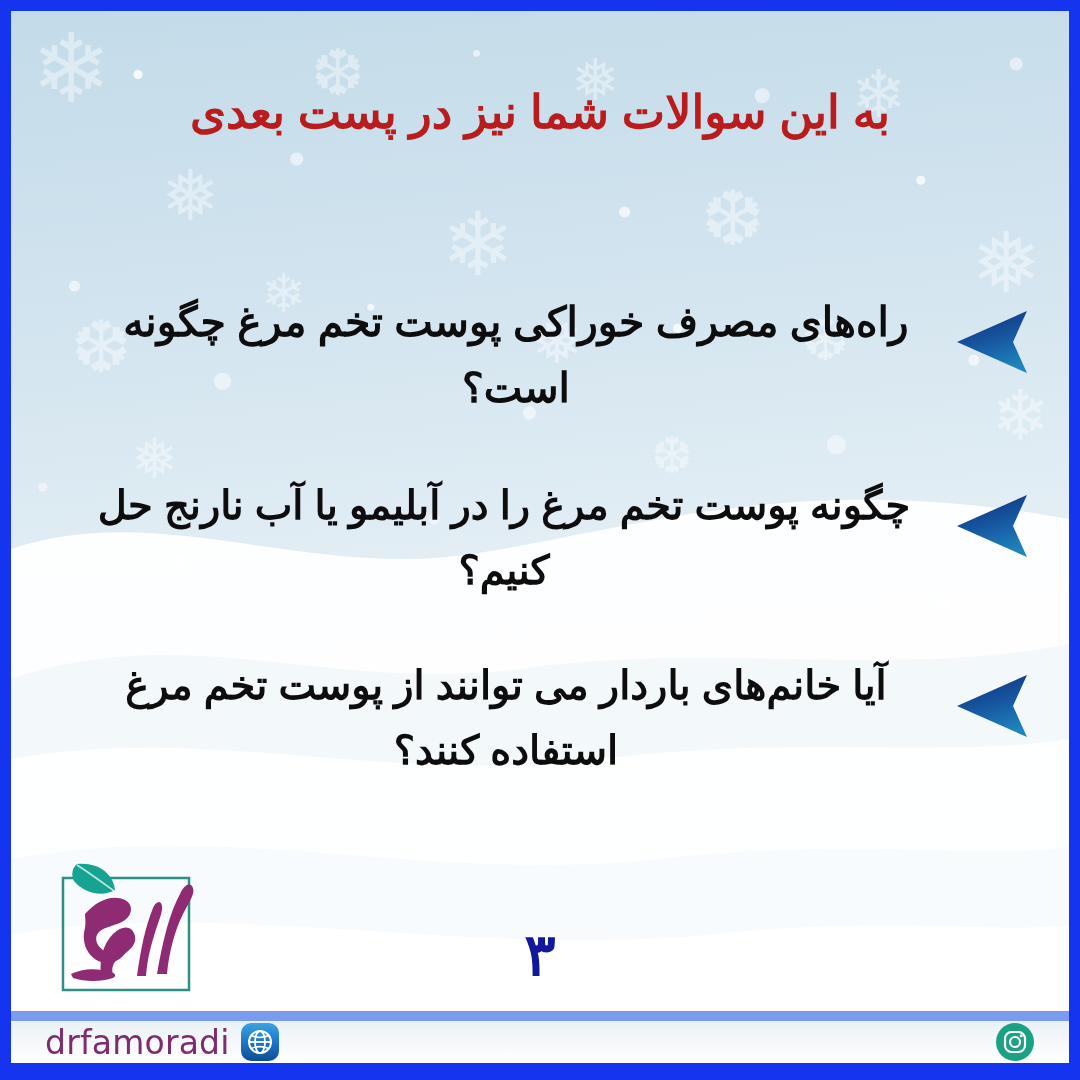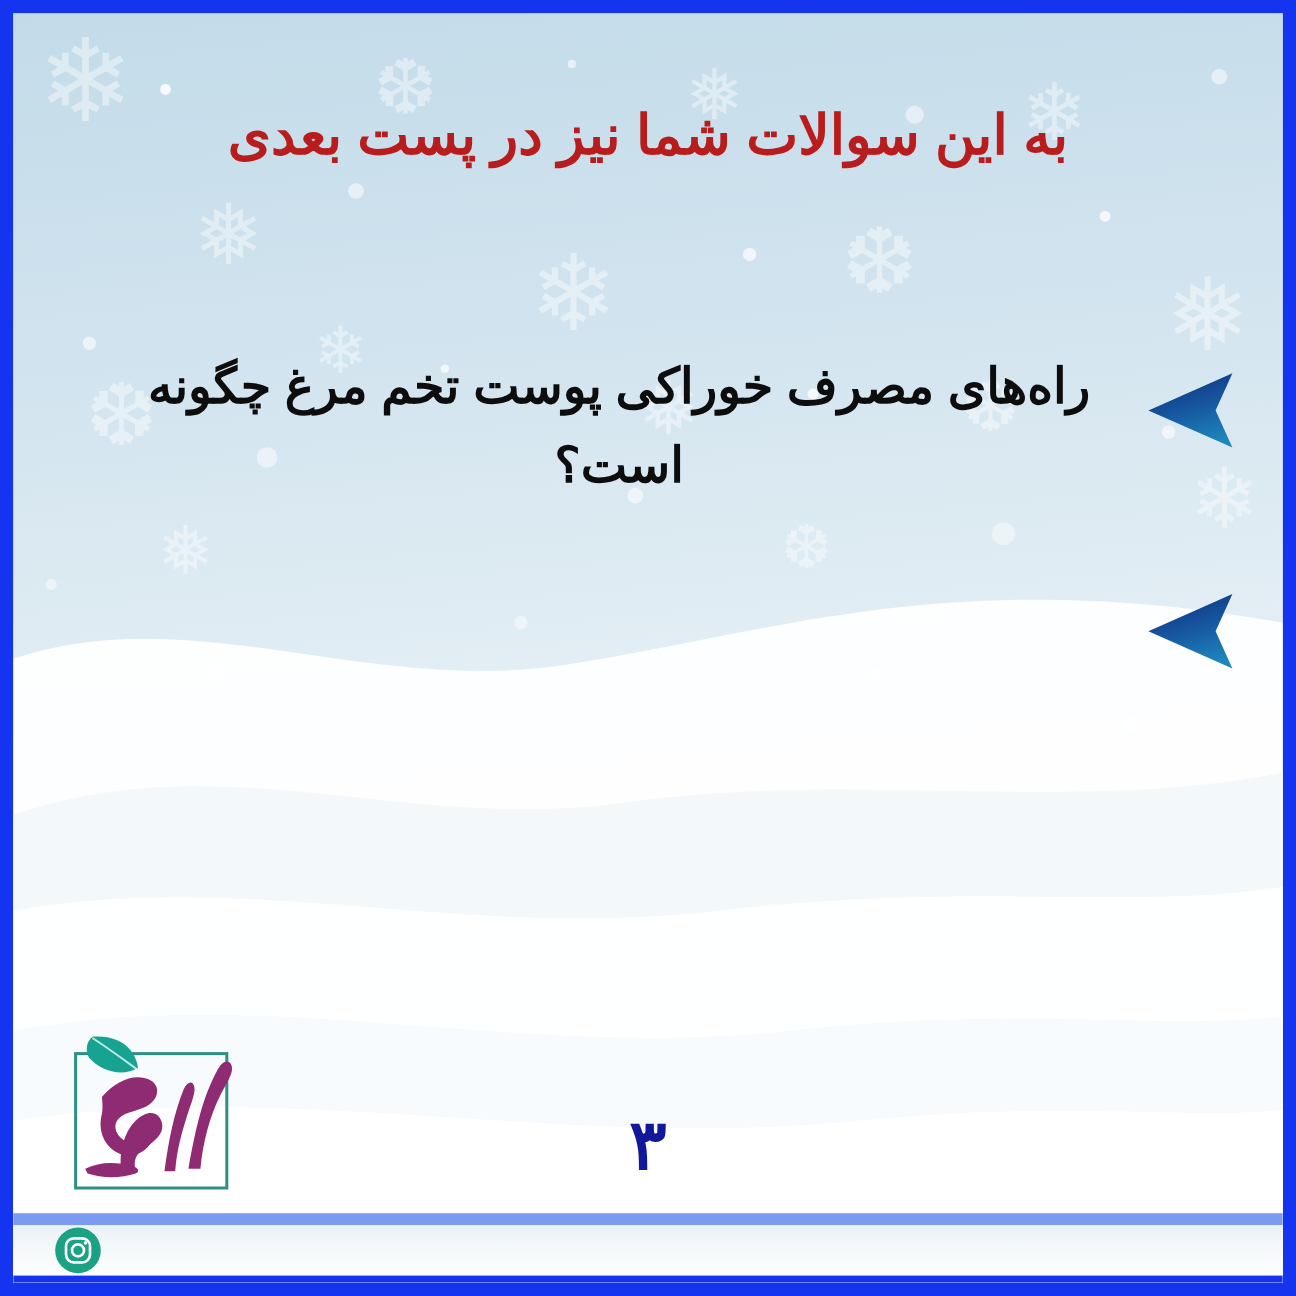--- a/index.html
+++ b/index.html
@@ -258,22 +258,44 @@
           <defs>
             <linearGradient id="ag2" x1="0.25" y1="0" x2="0.6" y2="1">
               <stop offset="0%" stop-color="#10307f"></stop>
               <stop offset="55%" stop-color="#175ba3"></stop>
               <stop offset="100%" stop-color="#1f86bd"></stop>
             </linearGradient>
           </defs>
           <path d="M2,33 L72,2 L58,33 L72,64 Z" fill="url(#ag2)"></path>
         </svg>
       </div>
+      <div class="q-text">
+        <span>چگونه پوست تخم مرغ را در آبلیمو یا آب نارنج</span>
+        <span>حل کنیم؟</span>
+      </div>
     </div>
 
+    <div class="q-row r3">
+      <div class="q-arrow">
+        <svg viewBox="0 0 82 66" aria-hidden="true">
+          <defs>
+            <linearGradient id="ag3" x1="0.25" y1="0" x2="0.6" y2="1">
+              <stop offset="0%" stop-color="#10307f"></stop>
+              <stop offset="55%" stop-color="#175ba3"></stop>
+              <stop offset="100%" stop-color="#1f86bd"></stop>
+            </linearGradient>
+          </defs>
+          <path d="M2,33 L72,2 L58,33 L72,64 Z" fill="url(#ag3)"></path>
+        </svg>
+      </div>
+      <div class="q-text">
+        <span>آیا خانم‌های باردار می توانند از پوست تخم مرغ</span>
+        <span>استفاده کنند؟</span>
+      </div>
+    </div>
 
   </div>
 
   <div class="page-number">۳</div>
 
   <div class="logo">
     <svg viewBox="0 0 180 145" aria-hidden="true">
       <rect x="22" y="22" width="126" height="112" fill="none" stroke="#2e8f85" stroke-width="2.5"></rect>
       <path d="M36,8 C58,6 72,18 74,34 C60,42 42,36 33,25 C30,19 31,12 36,8 Z" fill="#16a391"></path>
       <path d="M36,9 C50,18 62,27 73,35" fill="none" stroke="#ffffff" stroke-width="1.6" opacity="0.75"></path>
@@ -284,20 +306,40 @@
         <path d="M44,58 C56,44 72,38 84,44 C92,48 92,58 84,64 C76,70 64,70 58,76 C52,82 56,92 66,96 C74,99 82,96 88,90 C84,102 72,110 60,106 C46,101 40,86 44,72 C45,66 44,62 44,58 Z"></path>
         <path d="M30,118 C42,112 56,112 70,116 C74,117 76,120 72,122 C60,126 44,126 32,122 Z"></path>
       </g>
     </svg>
   </div>
 
   <div class="footer">
     <div class="footer-stripe"></div>
     <div class="footer-bar">
 
+      <div class="handle">
+        <span class="handle-text">drfamoradi</span>
+        <span class="icon-box">
+          <svg viewBox="0 0 40 40" aria-hidden="true">
+            <defs>
+              <linearGradient id="gb" x1="0" y1="0" x2="0" y2="1">
+                <stop offset="0%" stop-color="#3aa3e3"></stop>
+                <stop offset="55%" stop-color="#1b72c4"></stop>
+                <stop offset="100%" stop-color="#0d4e93"></stop>
+              </linearGradient>
+            </defs>
+            <rect x="1" y="1" width="38" height="38" rx="10" fill="url(#gb)"></rect>
+            <circle cx="20" cy="20" r="11" fill="none" stroke="#ffffff" stroke-width="2"></circle>
+            <ellipse cx="20" cy="20" rx="5" ry="11" fill="none" stroke="#ffffff" stroke-width="1.8"></ellipse>
+            <line x1="9" y1="20" x2="31" y2="20" stroke="#ffffff" stroke-width="1.8"></line>
+            <path d="M11.5,13.5 C16,16 24,16 28.5,13.5" fill="none" stroke="#ffffff" stroke-width="1.6"></path>
+            <path d="M11.5,26.5 C16,24 24,24 28.5,26.5" fill="none" stroke="#ffffff" stroke-width="1.6"></path>
+          </svg>
+        </span>
+      </div>
 
       <div class="handle">
         <span class="icon-box">
           <svg viewBox="0 0 40 40" aria-hidden="true">
             <circle cx="20" cy="20" r="19" fill="#1ba183"></circle>
             <rect x="10" y="10" width="20" height="20" rx="6.5" fill="none" stroke="#ffffff" stroke-width="2.2"></rect>
             <circle cx="20" cy="20" r="5" fill="none" stroke="#ffffff" stroke-width="2.2"></circle>
             <circle cx="26.2" cy="13.8" r="1.5" fill="#ffffff"></circle>
           </svg>
         </span>

